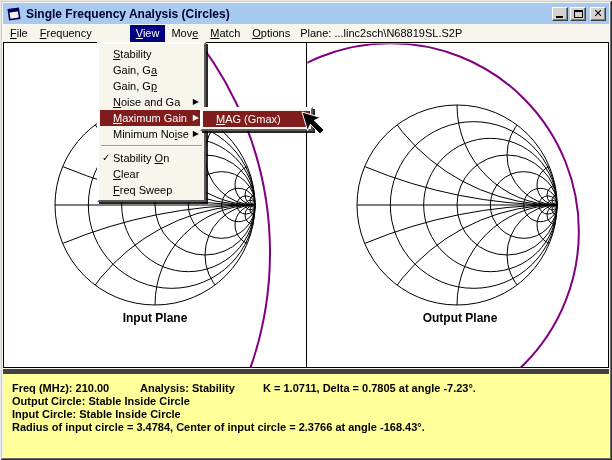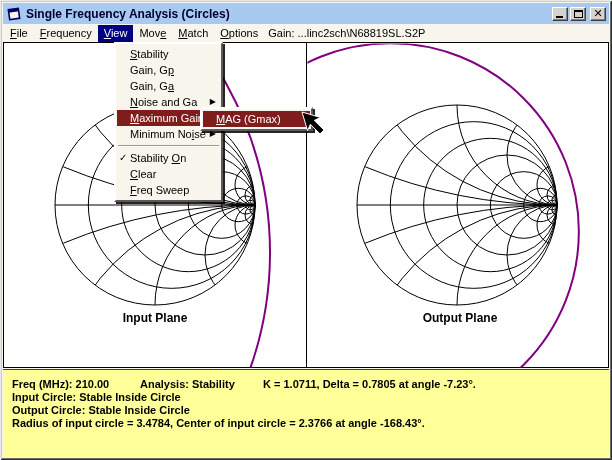--- a/index.html
+++ b/index.html
@@ -22,42 +22,42 @@
     border:1px solid;border-color:#FFFFFF #404040 #404040 #FFFFFF;
     box-shadow:inset -1px -1px 0 #808080;cursor:default;}
   .g-min{position:absolute;left:3px;bottom:2px;width:7px;height:2px;background:#000;}
   .g-max{position:absolute;left:3px;top:2px;width:9px;height:8px;border:1px solid #000;border-top:2px solid #000;}
   .g-close{position:absolute;left:0;top:0;width:100%;height:100%;
     font:bold 11px "DejaVu Sans",sans-serif;line-height:12px;text-align:center;color:#000;}
   
   .menubar{position:absolute;left:3px;top:25px;width:606px;height:29px;
     background:#F7F5EC;display:flex;align-items:stretch;font-size:11px;padding-left:1px;}
   .mb-item{padding:0 6px;line-height:17px;color:#000;white-space:nowrap;}
-  .mb-item.hl{background:#000080;color:#FFF;}
+  .mb-item.hl{background:#000080;color:#FFF;margin-left:32px;}
   .mb-file{padding:0 4px;line-height:17px;color:#000;white-space:nowrap;}
   
   .client{position:absolute;left:3px;top:42px;width:606px;height:326px;
     background:#FFF;border:1px solid #000;}
   .divider{position:absolute;left:306px;top:43px;width:1px;height:324px;background:#000;z-index:2;}
   .plane-label{position:absolute;z-index:2;font-weight:bold;font-size:12px;color:#000;
     width:120px;text-align:center;}
   .lbl-input{left:95px;top:311px;}
   .lbl-output{left:400px;top:311px;}
   #chart-svg{position:absolute;left:0;top:0;z-index:1;pointer-events:none;}
   
   .status{position:absolute;left:3px;top:369px;width:606px;height:88px;background:#FFFF99;
-    border-top:1px solid #404040;padding:8px 0 0 9px;font-weight:bold;font-size:11px;
+    border-top:5px solid #404040;padding:8px 0 0 9px;font-weight:bold;font-size:11px;
     line-height:13px;color:#000;white-space:nowrap;}
   .seg1{display:inline-block;width:128px;}
   .seg2{display:inline-block;width:123px;}
   
   .popup{position:absolute;background:#F7F5EC;font-size:11px;color:#000;
     border:2px solid;border-color:#FFFFFF #5a5a5a #5a5a5a #FFFFFF;
     box-shadow:2px 2px 0 rgba(0,0,0,0.85);padding:2px 1px;z-index:10;}
-  #view-menu{left:114px;top:42px;width:109px;}
+  #view-menu{left:97px;top:42px;width:109px;}
   #mag-submenu{left:200px;top:107px;width:113px;}
   .mi{position:relative;height:16px;line-height:16px;padding-left:13px;white-space:nowrap;}
   .mi.hl{background:#7f1d1d;color:#FFF;}
   .mi .chk{position:absolute;left:2px;top:0;font-size:10px;}
   .mi .arr{position:absolute;right:4px;top:0;font-size:8px;}
   .sep{height:2px;margin:3px 1px;border-top:1px solid #9a9a9a;border-bottom:1px solid #FFFFFF;}
   .cursor{position:absolute;left:301px;top:111px;z-index:20;}
 </style>
 </head>
 <body>
@@ -87,21 +87,21 @@
 
   <div class="menubar">
     <span id="mb-items" style="display:flex">
         <span class="mb-item"><u>F</u>ile</span>
         <span class="mb-item"><u>F</u>requency</span>
         <span class="mb-item hl"><u>V</u>iew</span>
         <span class="mb-item">Mov<u>e</u></span>
         <span class="mb-item"><u>M</u>atch</span>
         <span class="mb-item"><u>O</u>ptions</span>
       </span>
-    <span class="mb-file">Gain: ...linc2sch\N68819SL.S2P</span>
+    <span class="mb-file">Plane: ...linc2sch\N68819SL.S2P</span>
   </div>
 
   <div class="client"></div>
   <div class="divider"></div>
   <svg id="chart-svg" width="612" height="460" viewBox="0 0 612 460">
       <defs>
         <clipPath id="unitL">
           <circle cx="155" cy="205" r="100"></circle>
         </clipPath>
         <clipPath id="unitR">
@@ -175,29 +175,29 @@
       </g>
       <g clip-path="url(#panelR)">
         <circle cx="390.580773532408" cy="231.55234933949768" r="188.28" fill="none" stroke="#800080" stroke-width="2"></circle>
       </g>
     </svg>
   <div class="plane-label lbl-input">Input Plane</div>
   <div class="plane-label lbl-output">Output Plane</div>
 
   <div class="status">
     <div><span class="seg1">Freq (MHz): 210.00</span><span class="seg2">Analysis: Stability</span><span>K = 1.0711,  Delta = 0.7805 at angle -7.23°.</span></div>
+    <div>Output Circle: Stable Inside Circle</div>
     <div>Input Circle: Stable Inside Circle</div>
-    <div>Output Circle: Stable Inside Circle</div>
     <div>Radius of input circle = 3.4784, Center of input circle = 2.3766 at angle -168.43°.</div>
   </div>
 
   <div class="popup" id="view-menu">
       <div class="mi"><span><u>S</u>tability</span></div>
+      <div class="mi"><span>Gain, G<u>a</u></span></div>
       <div class="mi"><span>Gain, G<u>p</u></span></div>
-      <div class="mi"><span>Gain, G<u>a</u></span></div>
       <div class="mi"><span><u>N</u>oise and Ga</span><span class="arr">▶</span></div>
       <div class="mi hl"><span><u>M</u>aximum Gain</span><span class="arr">▶</span></div>
       <div class="mi"><span>Minimum No<u>i</u>se</span><span class="arr">▶</span></div>
       <div class="sep"></div>
       <div class="mi"><span class="chk">✓</span><span>Stability <u>O</u>n</span></div>
       <div class="mi"><span><u>C</u>lear</span></div>
       <div class="mi"><span><u>F</u>req Sweep</span></div>
     </div>
 
   <div class="popup" id="mag-submenu">

